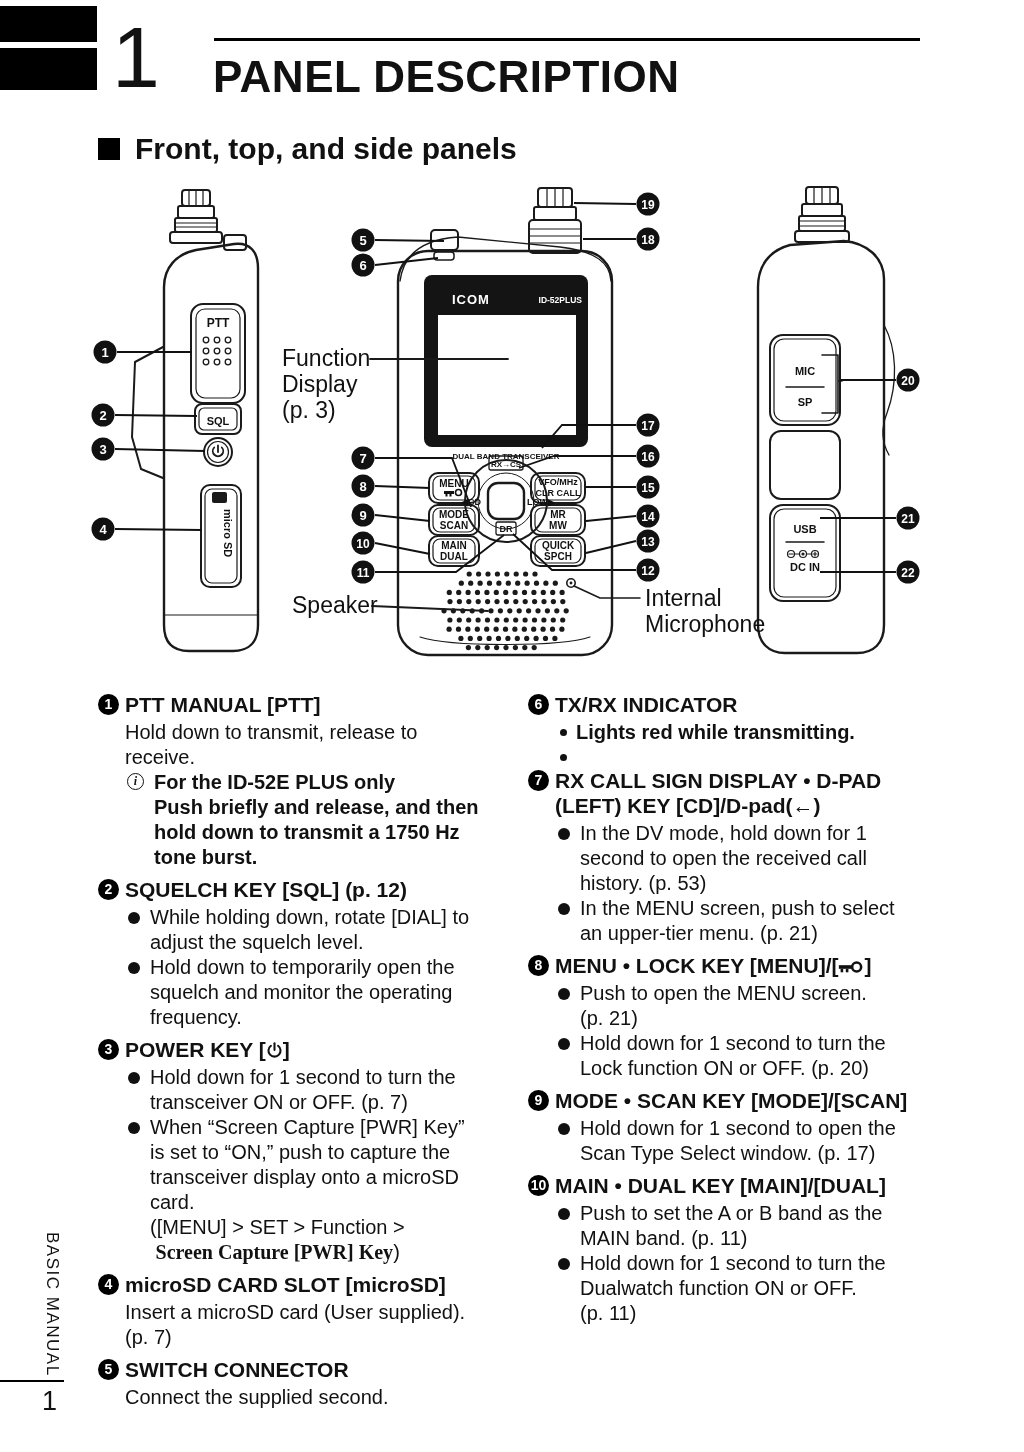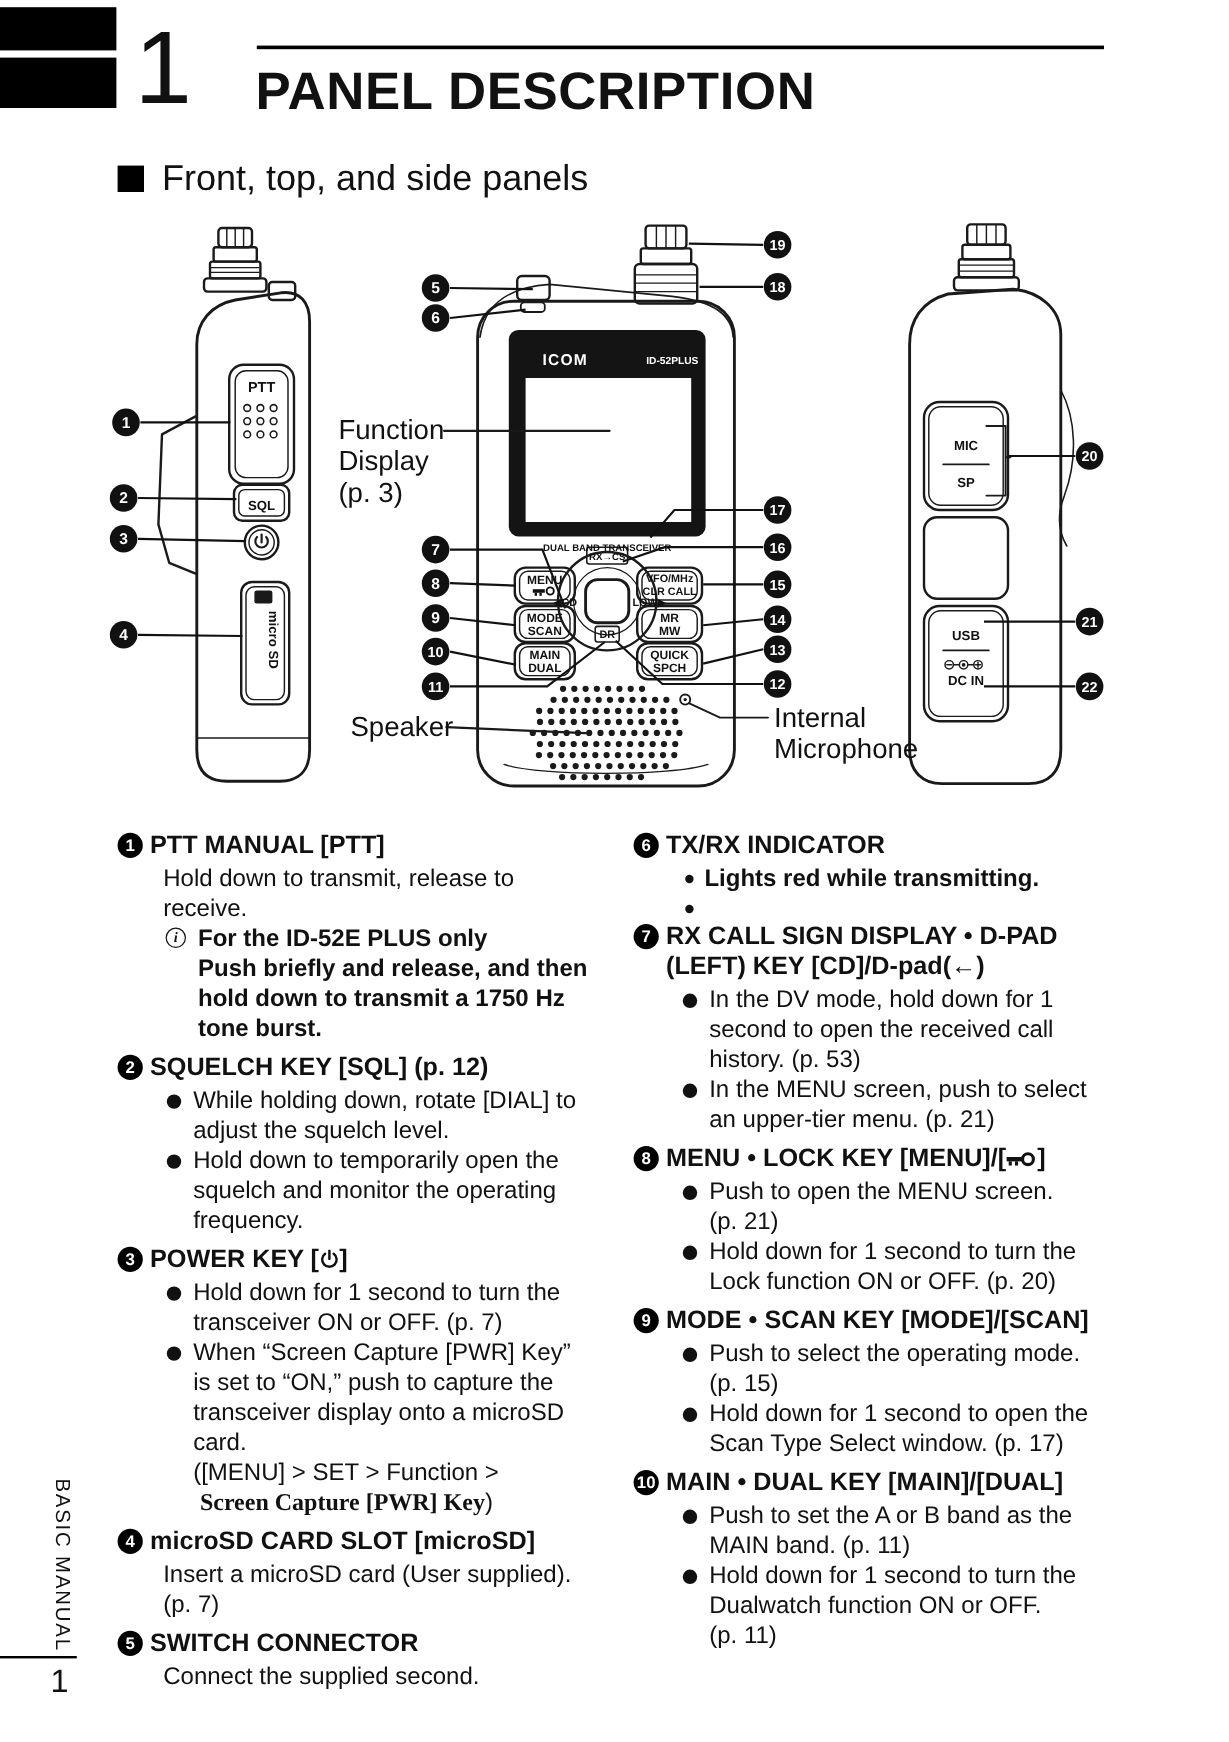--- a/index.html
+++ b/index.html
@@ -5,32 +5,32 @@
   html,body{margin:0;padding:0;background:#fff;}
   .page{position:relative;width:1024px;height:1452px;background:#fff;overflow:hidden;
         font-family:"Liberation Sans",sans-serif;color:#111;}
   .tab{position:absolute;left:0;width:97px;background:#000;}
   .tab1{top:6px;height:36px;}
   .tab2{top:48px;height:42px;}
   .chapter-num{position:absolute;left:112px;top:14px;font-size:86px;line-height:1;font-weight:400;}
   .title-rule{position:absolute;left:214px;top:38px;width:706px;height:3px;background:#000;}
   .page-title{position:absolute;left:213px;top:52px;margin:0;font-size:44px;font-weight:700;letter-spacing:.5px;}
   .section-head{position:absolute;left:98px;top:132px;display:flex;align-items:center;gap:15px;
-                font-size:30px;font-weight:400;}
+                font-size:30px;font-weight:700;}
   .sq{width:22px;height:22px;background:#000;display:inline-block;}
   .diagram{position:absolute;left:0;top:185px;}
   .col{position:absolute;top:692px;}
   .col-left{left:98px;width:416px;}
   .col-right{left:528px;width:452px;}
   .sec-item{margin-bottom:7px;}
   .sec-head2{display:flex;gap:6px;font-weight:700;font-size:21px;line-height:25px;margin-bottom:3px;}
   .ncirc{flex:0 0 21px;width:21px;height:21px;border-radius:50%;background:#000;color:#fff;
          font-size:14px;font-weight:700;display:flex;align-items:center;justify-content:center;margin-top:2px;}
   .sec-title{white-space:pre-wrap;}
-  .blk{margin-left:38px;font-size:20px;line-height:25px;white-space:pre-wrap;}
+  .blk{margin-left:27px;font-size:20px;line-height:25px;white-space:pre-wrap;}
   .blk.bullet{display:flex;padding-left:3px;}
   .bdot{flex:0 0 12px;width:12px;height:12px;border-radius:50%;background:#111;margin-top:7px;margin-right:10px;}
   .blk.sbullet{display:flex;padding-left:5px;font-weight:bold;}
   .sdot{flex:0 0 7px;width:7px;height:7px;border-radius:50%;background:#111;margin-top:9px;margin-right:9px;}
   .note-head{display:flex;gap:10px;padding-left:2px;}
   .icirc{flex:0 0 17px;width:17px;height:17px;border:1.5px solid #111;border-radius:50%;
          font-size:12px;font-family:"Liberation Serif",serif;font-style:italic;font-weight:700;
          display:flex;align-items:center;justify-content:center;margin-top:3px;box-sizing:border-box;}
   .note-title{font-weight:700;}
   .note-text{margin-left:29px;font-weight:bold;}
@@ -539,22 +539,20 @@
         <div class="blk bullet"><span class="bdot"></span><div class="btext"><span>Push to open the MENU screen.
 (p. 21)</span></div></div>
         <div class="blk bullet"><span class="bdot"></span><div class="btext"><span>Hold down for 1 second to turn the
 Lock function ON or OFF. (p. 20)</span></div></div>
       </div>
       <div class="sec-item">
         <div class="sec-head2">
           <span class="ncirc">9</span>
           <span class="sec-title"><span>MODE • SCAN KEY [MODE]/[SCAN]</span></span>
         </div>
-        <div class="blk bullet"><span class="bdot"></span><div class="btext"><span>Push to select the operating mode.
-(p. 15)</span></div></div>
         <div class="blk bullet"><span class="bdot"></span><div class="btext"><span>Hold down for 1 second to open the
 Scan Type Select window. (p. 17)</span></div></div>
       </div>
       <div class="sec-item">
         <div class="sec-head2">
           <span class="ncirc">10</span>
           <span class="sec-title"><span>MAIN • DUAL KEY [MAIN]/[DUAL]</span></span>
         </div>
         <div class="blk bullet"><span class="bdot"></span><div class="btext"><span>Push to set the A or B band as the
 MAIN band. (p. 11)</span></div></div>

